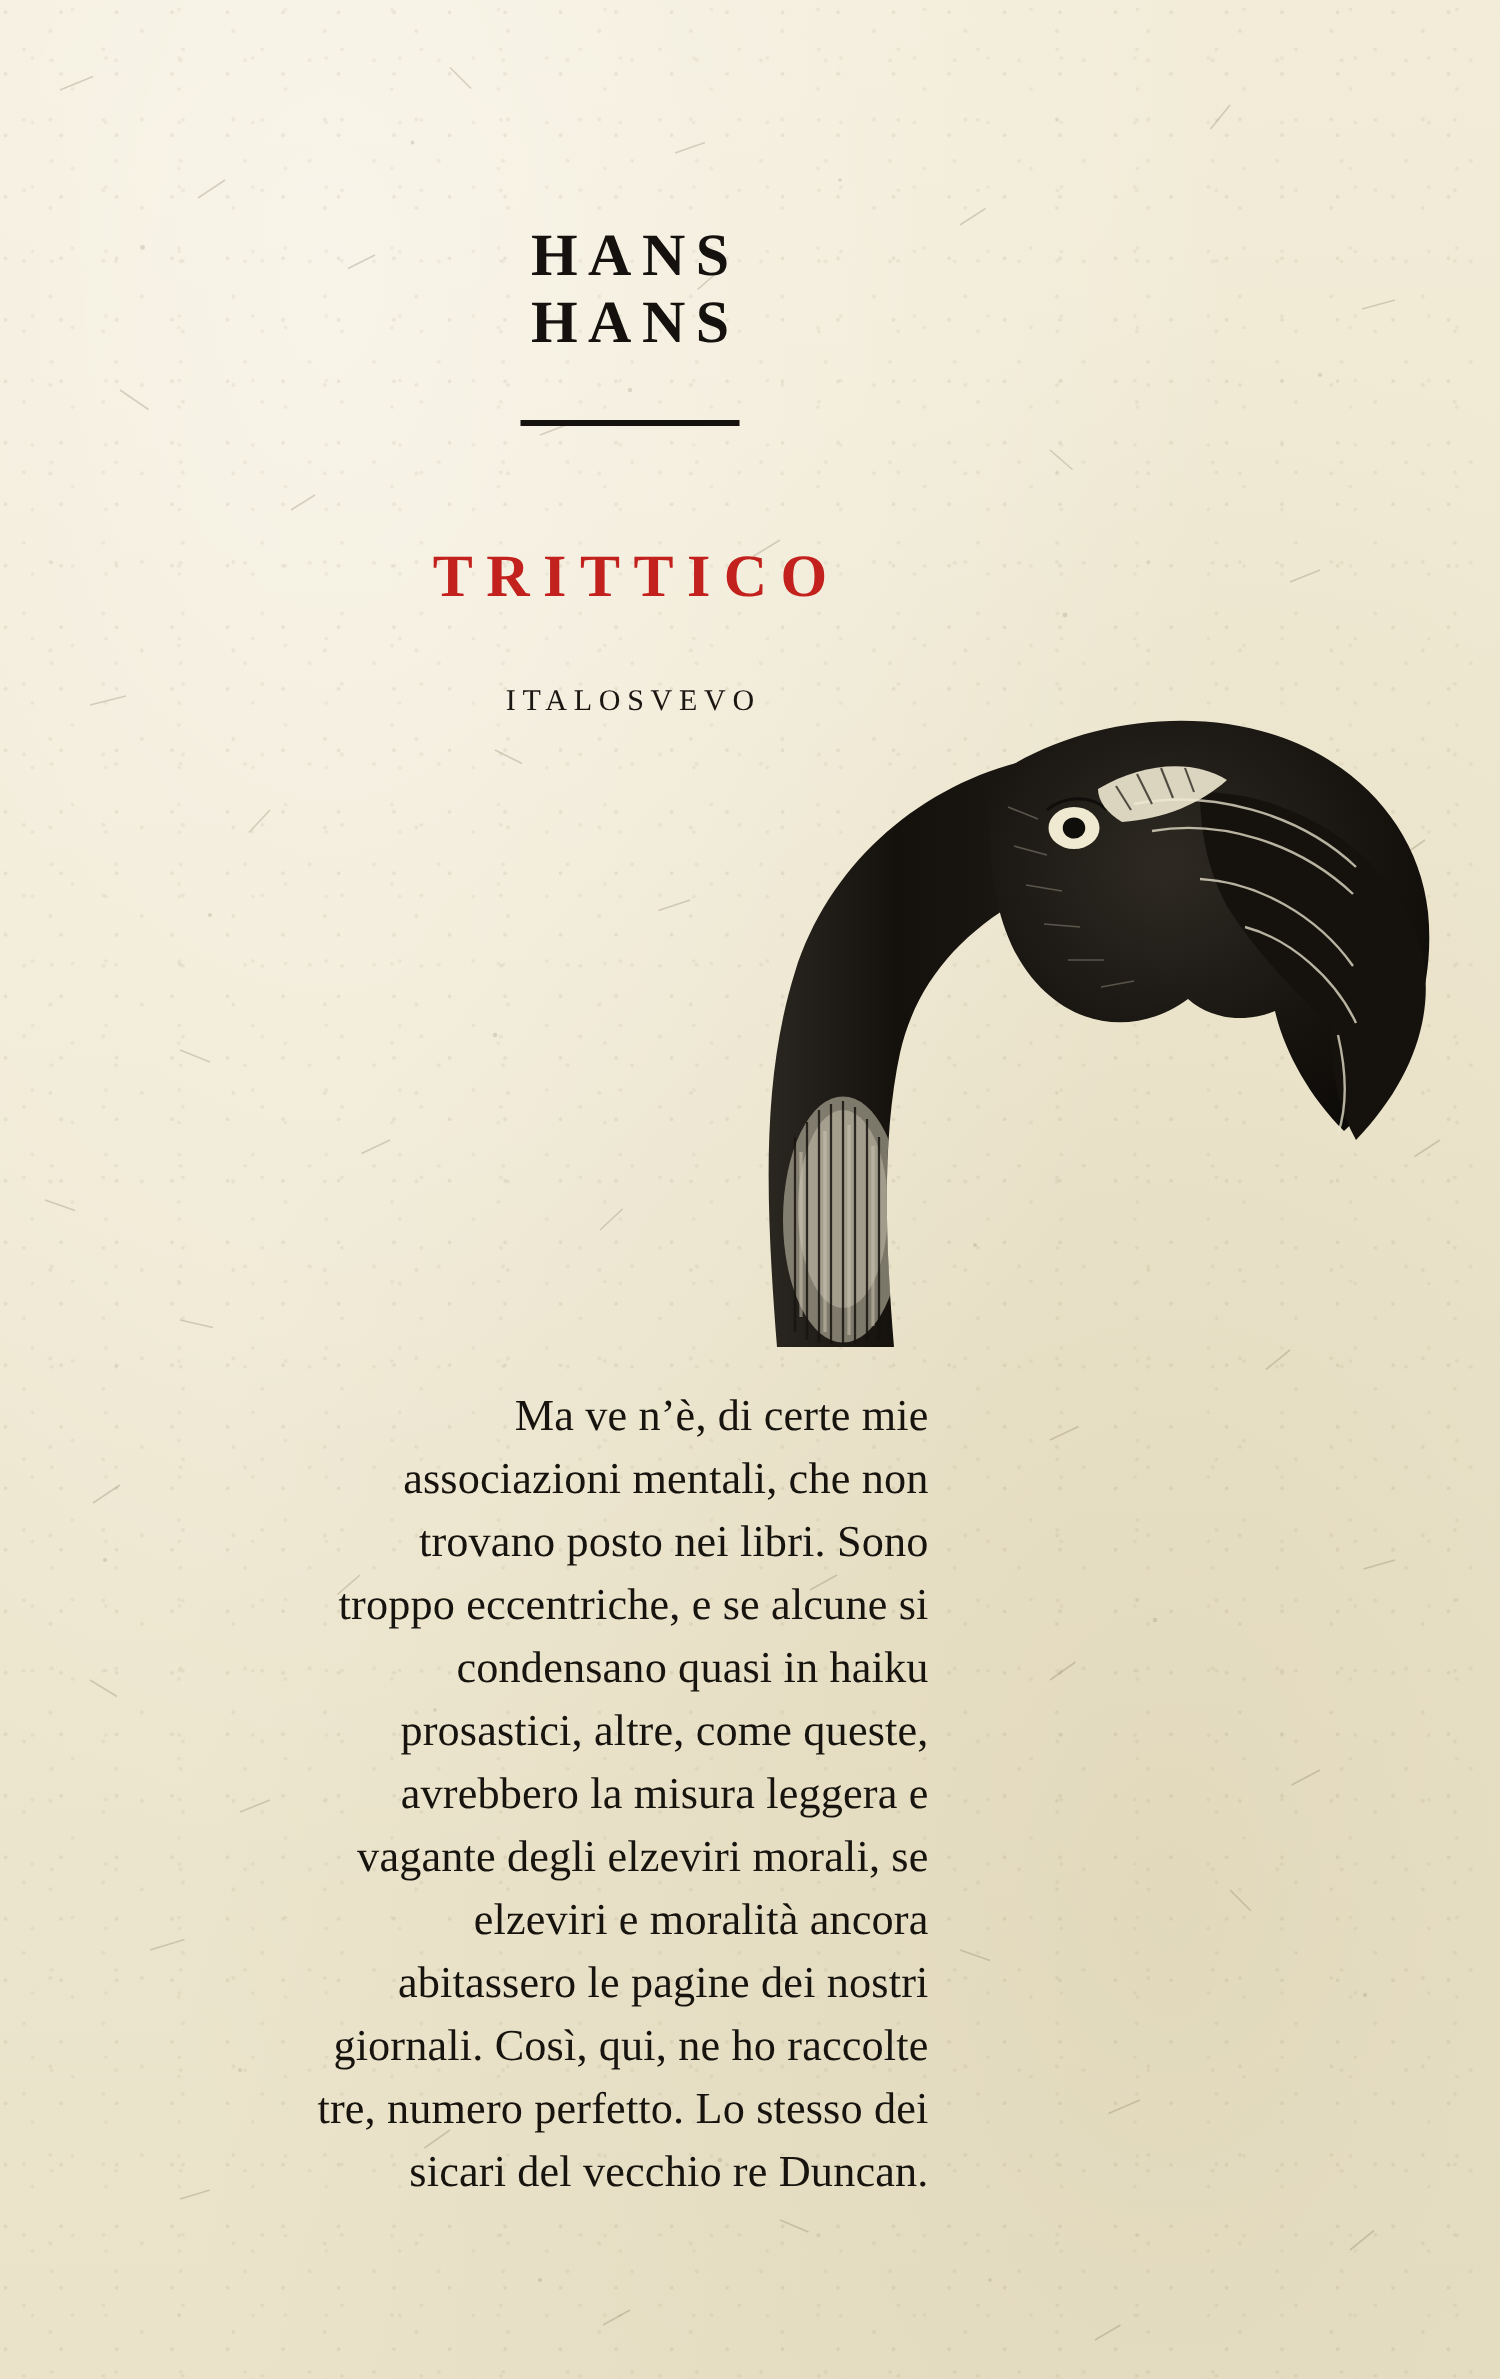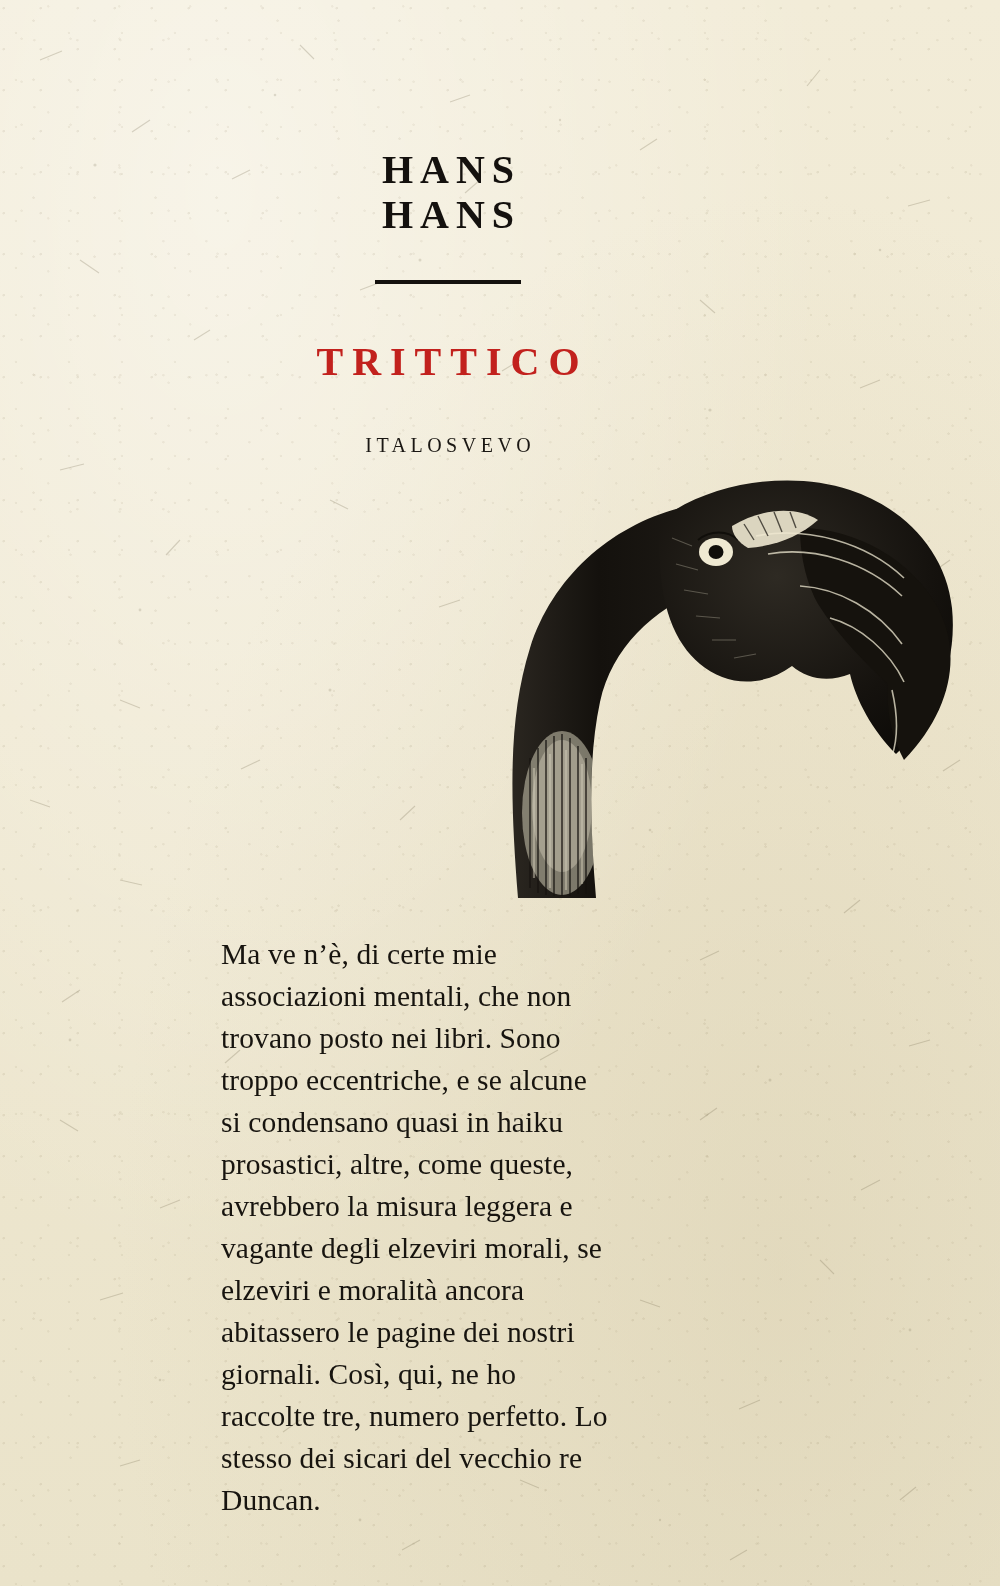--- a/index.html
+++ b/index.html
@@ -48,39 +48,38 @@
     mix-blend-mode: multiply;
   }
 
   
   .masthead {
     position: absolute;
     top: 148px;
     left: 0;
     width: 840px;
     text-align: center;
-    padding-left: 28px;
   }
   .author {
     font-family: "Liberation Serif", serif;
     font-weight: bold;
     font-size: 40px;
     line-height: 1.12;
     letter-spacing: 7px;
     color: #14110e;
     text-indent: 7px;
   }
   .rule {
     width: 146px;
     height: 4px;
     background: #14110e;
     margin: 42px auto 0 auto;
   }
   .title {
-    margin-top: 54px;
+    margin-top: 76px;
     font-family: "Liberation Serif", serif;
     font-weight: bold;
     font-size: 40px;
     letter-spacing: 9px;
     text-indent: 9px;
     color: #c2211d;
   }
   .publisher {
     margin-top: 49px;
     font-family: "Liberation Serif", serif;
@@ -105,21 +104,21 @@
     top: 915px;
     left: 203px;
     width: 424px;
     font-family: "Liberation Serif", serif;
     font-size: 29.5px;
     line-height: 42px;
     color: #17140f;
     text-align: left;
     letter-spacing: 0.1px;
   }
-  .blurb p { margin: 18px; }
+  .blurb p { margin: 8px; text-align: right; }
 </style>
 </head>
 <body>
 
 <div class="cover">
 
   <div class="grain"></div>
 
   <svg class="fibres" viewBox="0 0 1000 1586" preserveAspectRatio="none">
     <g stroke="#6d6348" stroke-width="1.1" fill="none" opacity="0.45">

